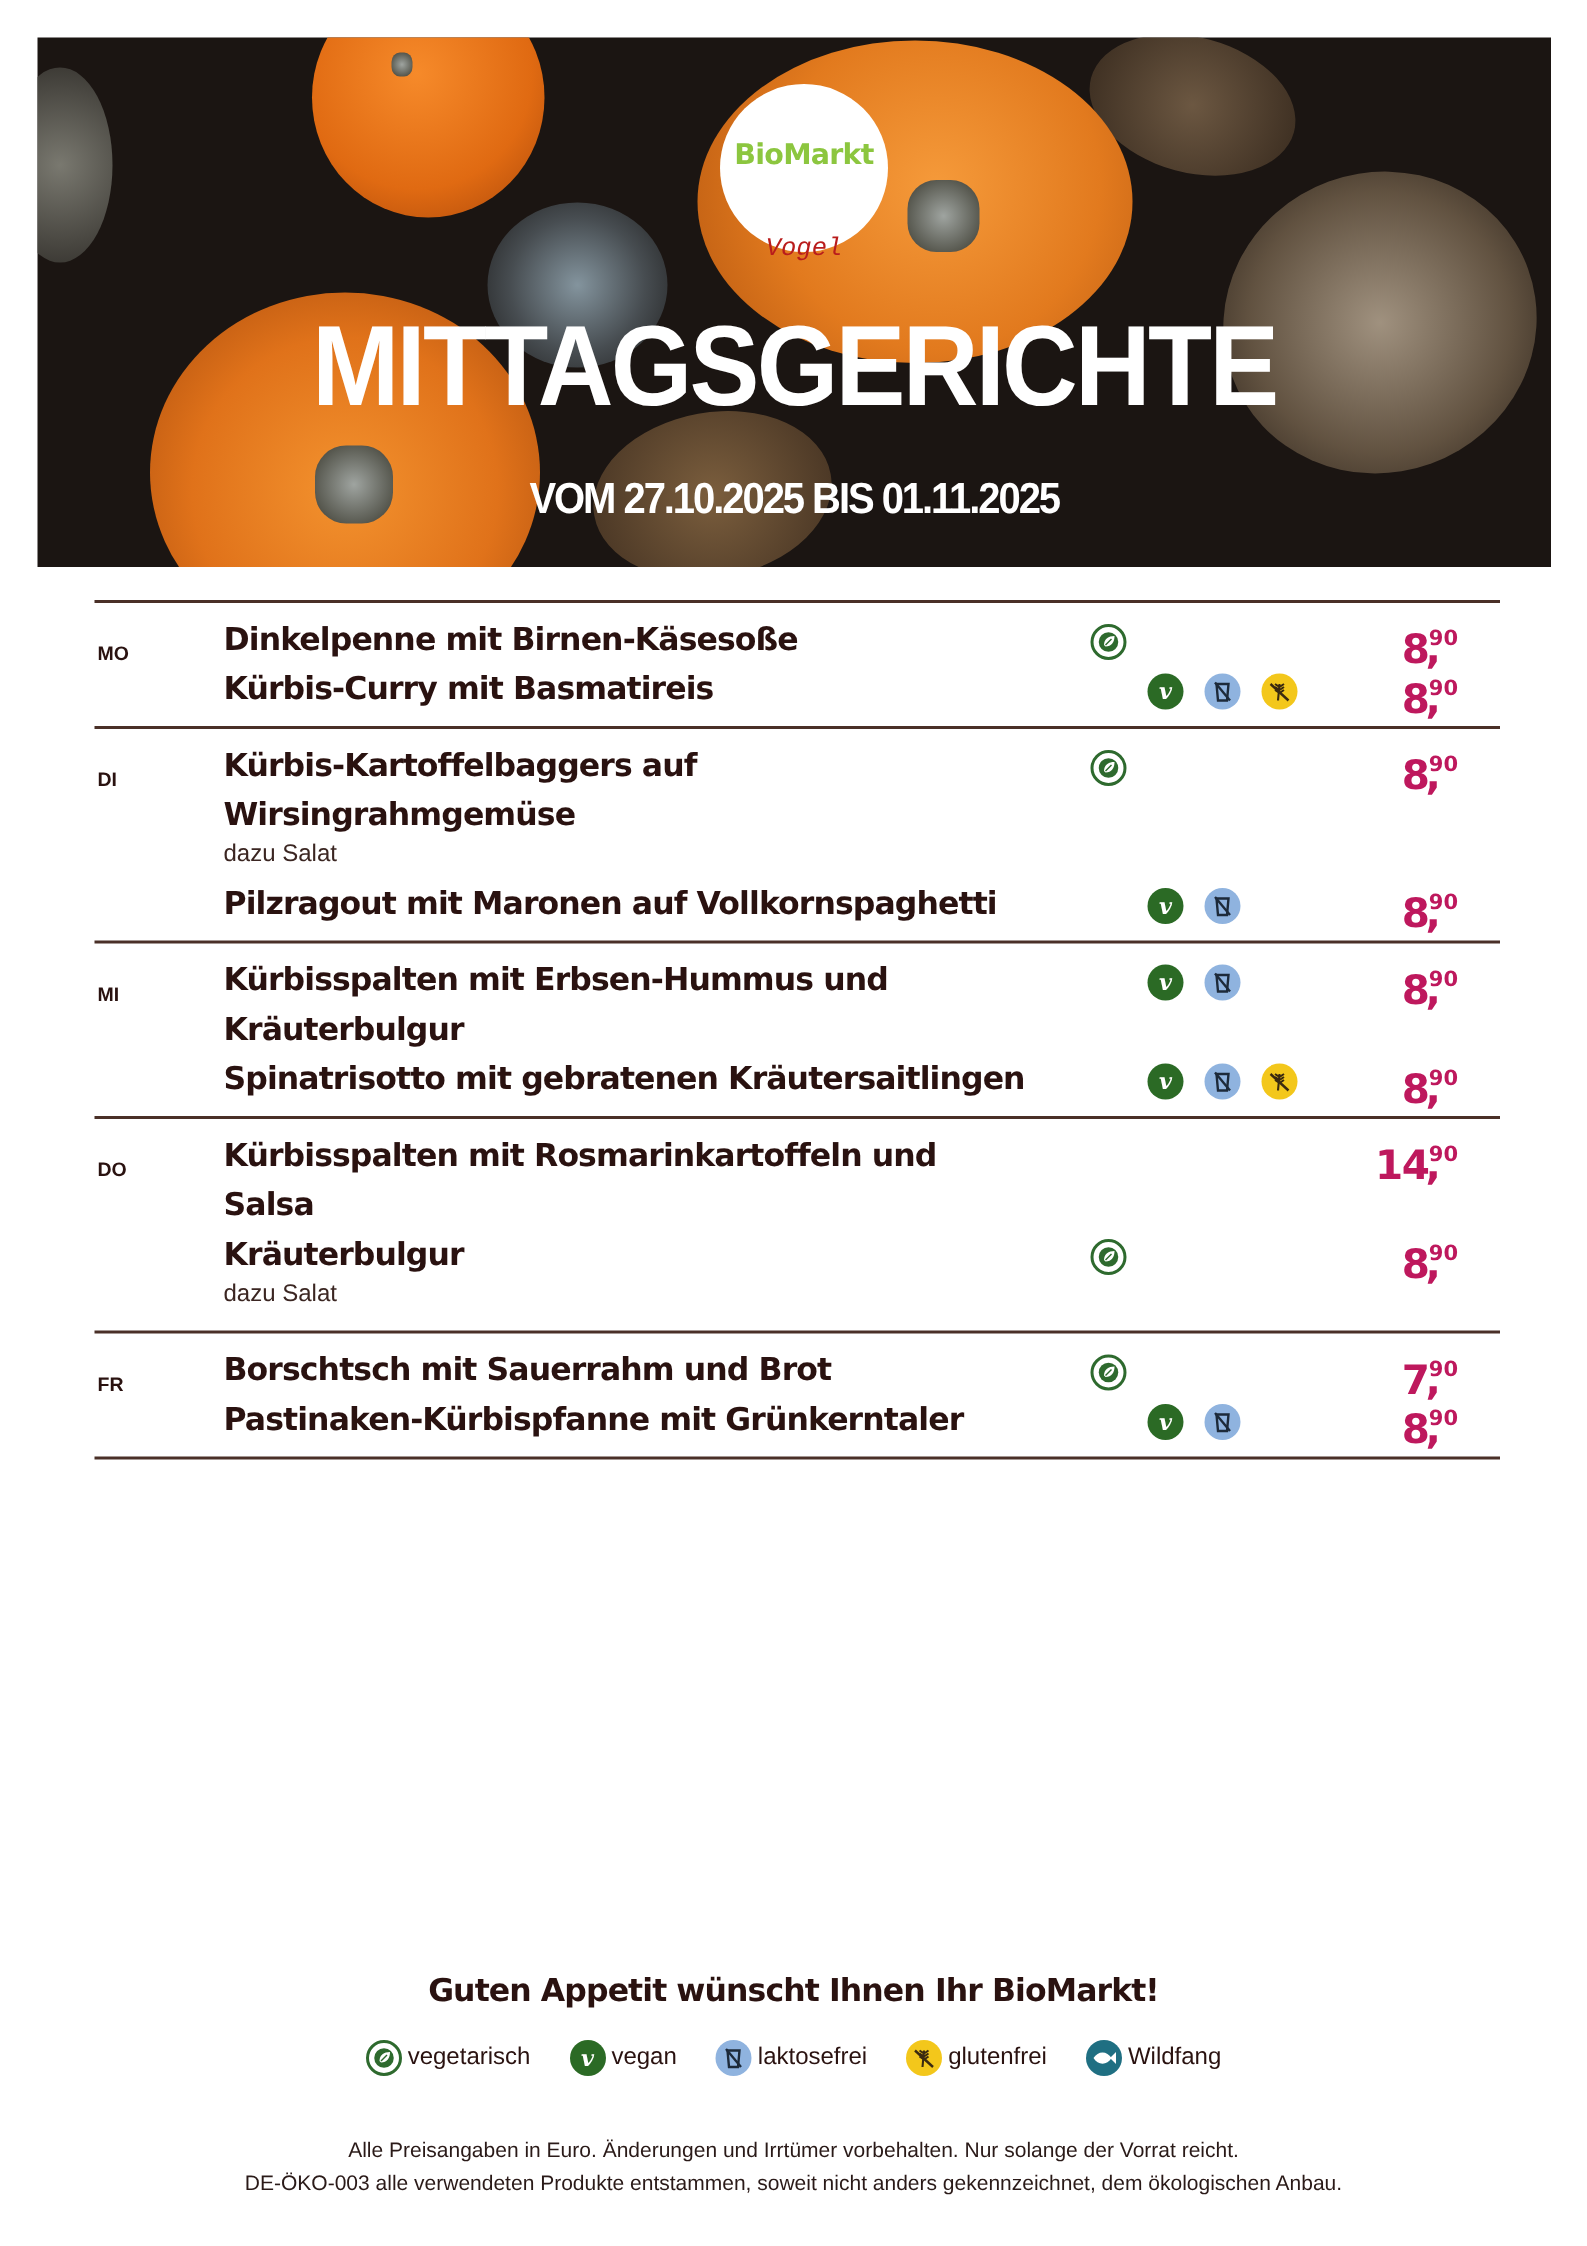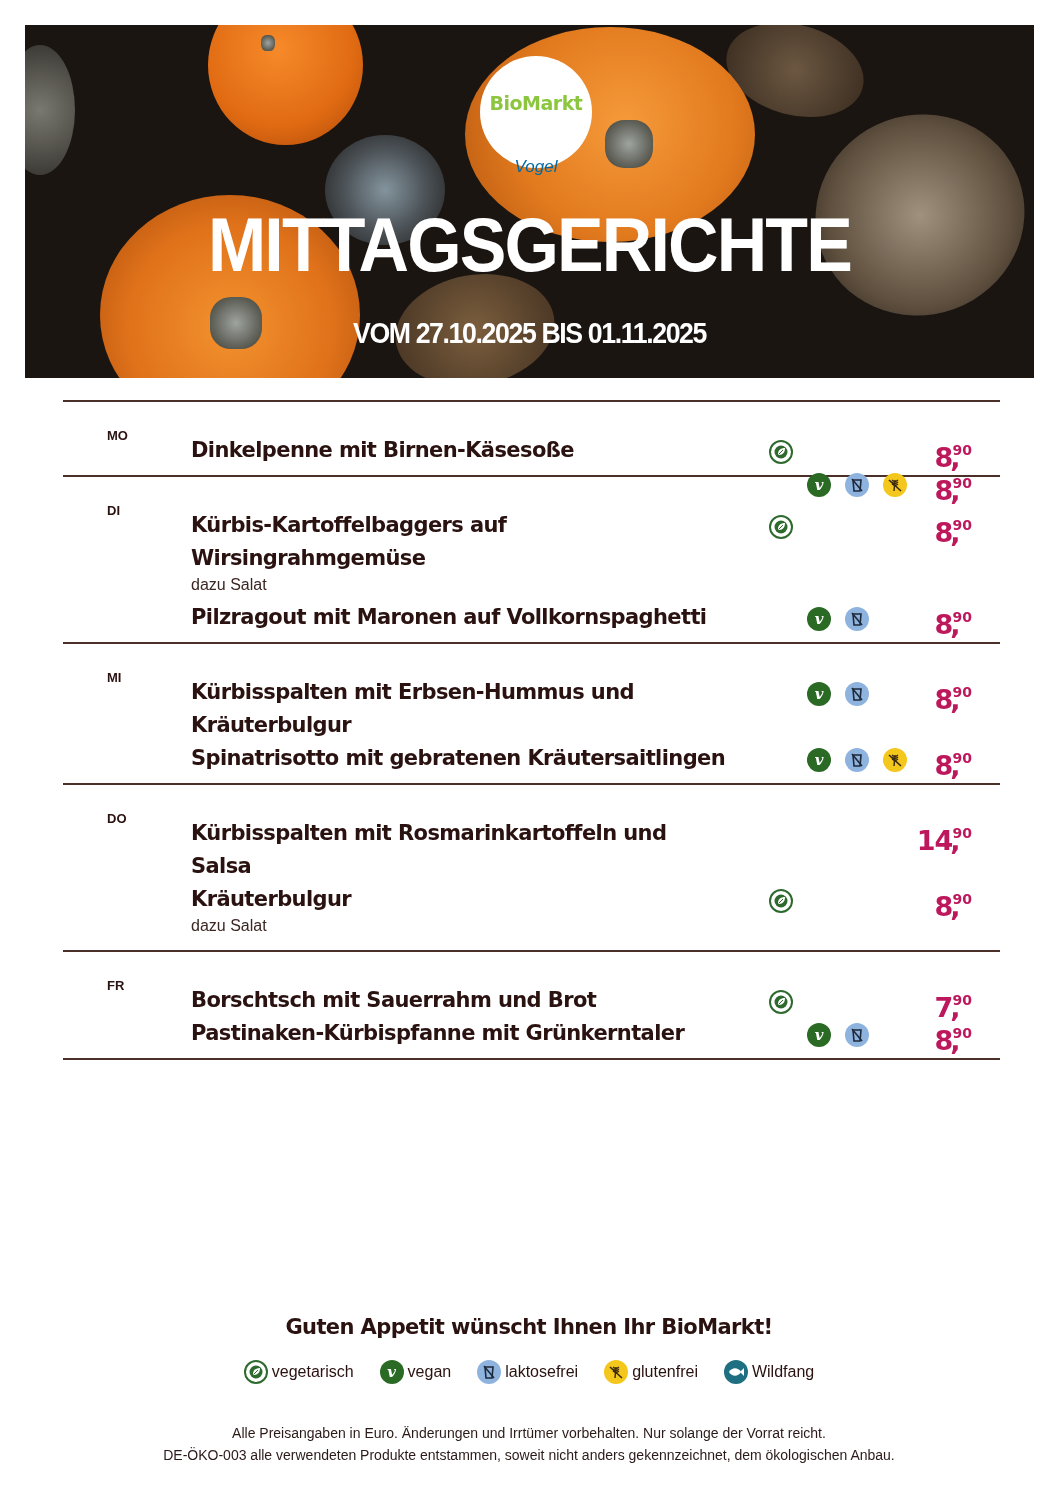--- a/index.html
+++ b/index.html
@@ -29,37 +29,37 @@
   .leaf-b { left: 370px; top: 250px; width: 160px; height: 110px; background: radial-gradient(circle, #8c6b45 0%, #4a3624 100%); transform: rotate(-10deg); }
   .cone { position: absolute; left: 300px; top: 110px; width: 120px; height: 110px; border-radius: 50%;
     background: radial-gradient(circle, #8fa2ad 0%, #4c5358 55%, #1f1f1f 100%); opacity: .9; }
 
   .logo {
     position: absolute; left: 455px; top: 31px; width: 112px; height: 112px; border-radius: 50%;
     background: #ffffff; display: flex; flex-direction: column; align-items: center; justify-content: center; gap: 44px;
   }
   .logo-bird { width: 22px; height: 18px; margin-bottom: 2px; }
   .logo-brand { font-family: "DejaVu Sans", sans-serif; font-weight: bold; font-size: 19px; color: #8cc63f; letter-spacing: -0.5px; line-height: 20px; }
-  .logo-sub { font-family: Liberation Sans, sans-serif; font-style: italic; font-size: 17px; color: #0369a1; line-height: 20px; }
+  .logo-sub { font-family: Liberation Mono, monospace; font-style: italic; font-size: 17px; color: #b91c1c; line-height: 20px; }
 
   .hero-title {
     position: absolute; left: 0; width: 100%; top: 175px; text-align: center;
     font-family: "Liberation Sans", sans-serif; font-weight: bold; color: #ffffff;
     font-size: 76px; letter-spacing: -2px; line-height: 90px; transform: scaleX(0.92);
   }
   .hero-dates {
     position: absolute; left: 0; width: 100%; top: 288px; text-align: center;
     font-family: "Liberation Sans", sans-serif; font-weight: bold; color: #ffffff;
     font-size: 29px; letter-spacing: -1.5px; line-height: 40px; transform: scaleX(0.92);
   }
 
   
   .menu { position: absolute; left: 63px; top: 400px; width: 937px; }
   .divider { height: 2px; background: #4a3028; }
-  .day { position: relative; padding: 32px 0 8px 0; margin-left: 42px; }
+  .day { position: relative; padding: 8px 0 8px 0; }
   .day-label {
     position: absolute; left: 2px; top: 26px; font-weight: bold; font-size: 13px; color: #2a1210;
   }
   .dish { position: relative; padding-left: 86px; }
   .dish-name {
     width: 580px; font-family: "DejaVu Sans", sans-serif; font-weight: bold;
     font-size: 21px; letter-spacing: -0.6px; line-height: 33px; color: #2a1210;
   }
   .dish-note { font-size: 16px; line-height: 24px; color: #3b2622; margin-top: -2px; margin-bottom: 4px; }
   .icons { position: absolute; left: 664px; top: 6px; height: 24px; width: 160px; }
@@ -132,20 +132,21 @@
     <svg width="16" height="16" viewBox="0 0 16 16">
               <circle cx="8" cy="8" r="6.5" fill="#2e6a2e"></circle>
               <path d="M5 10 C5 6 8 4 12 4 C12 8 10 11 6 11 Z" fill="#fff"></path>
               <path d="M6 10 L10 6" stroke="#2e6a2e" stroke-width="1"></path>
             </svg>
   </span>
         </div>
       <div class="price"><span class="euro">8</span><span class="comma">,</span><span class="cents">90</span></div>
     </div>
     <div class="dish">
+      <div class="dish-name">Kürbis-Curry mit Basmatireis</div>
       <div class="icons">
           <span class="ic vegan-ic vegan-slot">v</span>
           <span class="ic lakt-ic lakt-slot">
     <svg width="14" height="16" viewBox="0 0 14 16">
               <path d="M3 3 L11 3 L10 14 L4 14 Z" fill="none" stroke="#1d2a3a" stroke-width="1.6"></path>
               <line x1="2" y1="2" x2="12" y2="14" stroke="#1d2a3a" stroke-width="1.6"></line>
             </svg>
   </span>
           <span class="ic glut-ic glut-slot">
     <svg width="16" height="16" viewBox="0 0 16 16">

